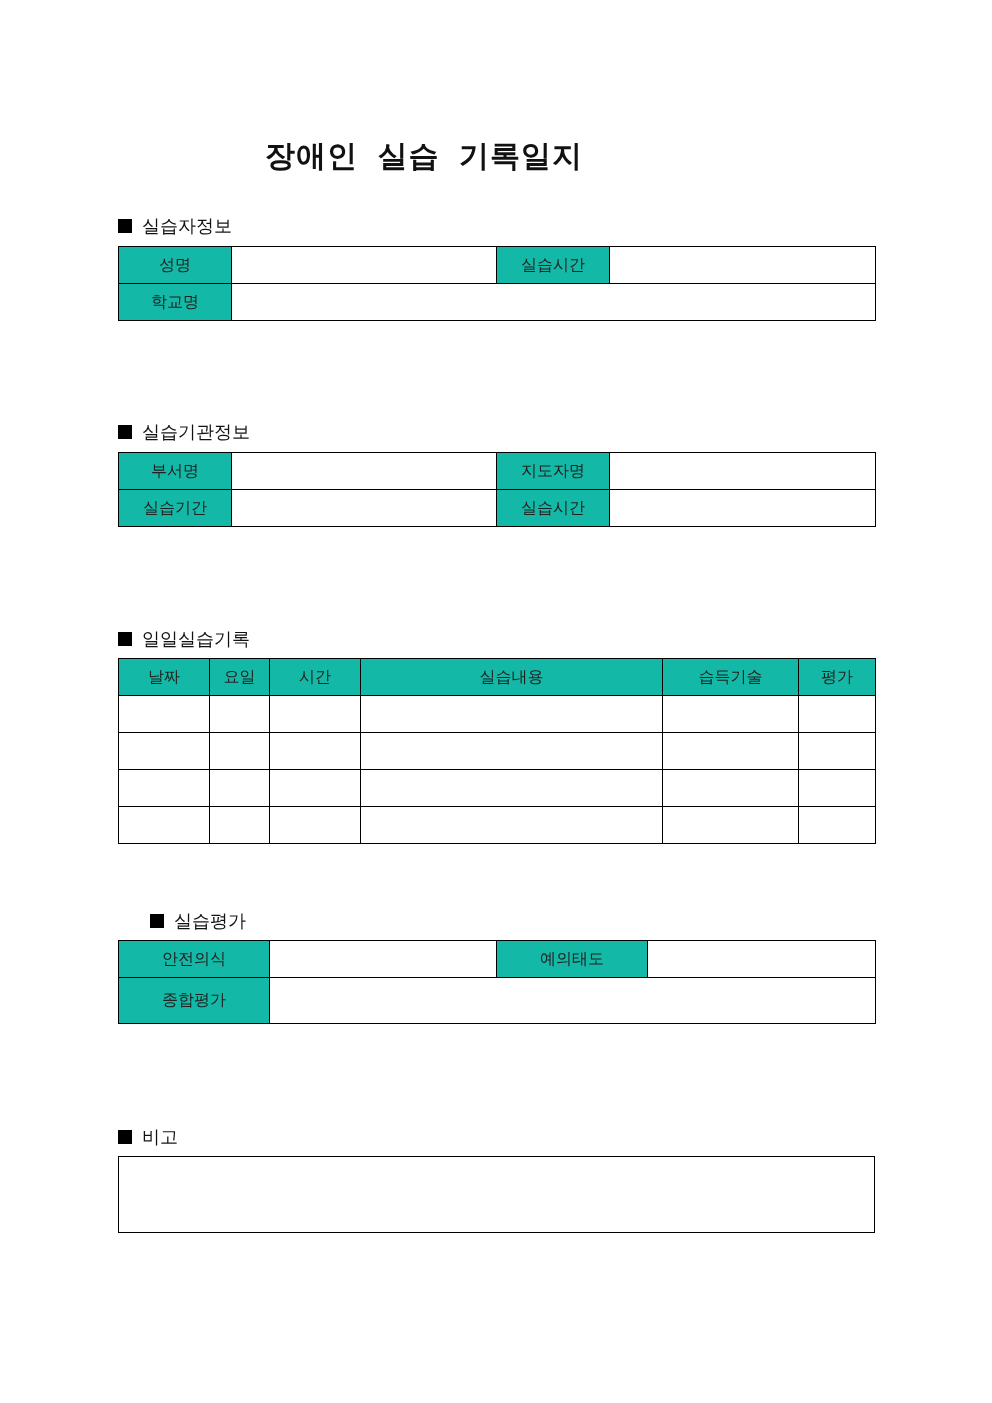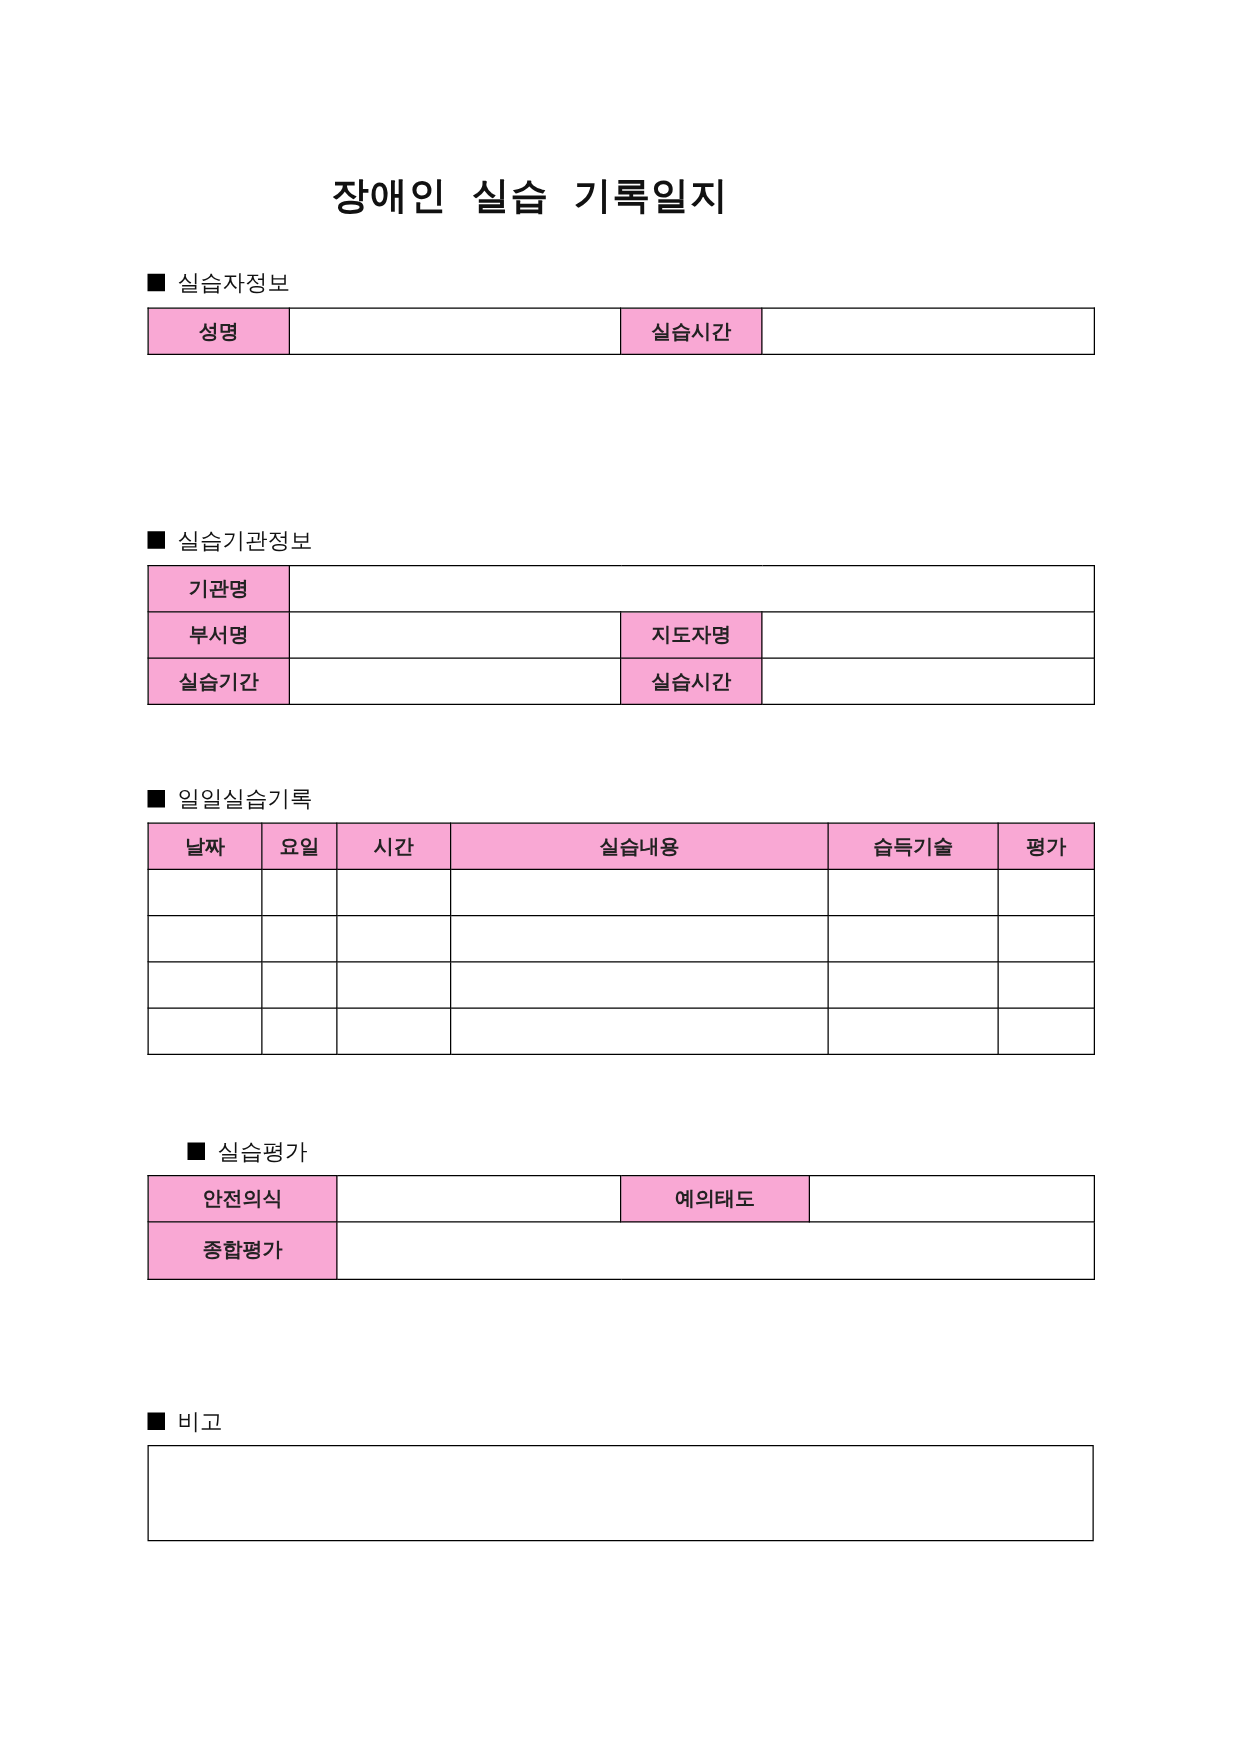--- a/index.html
+++ b/index.html
@@ -17,21 +17,21 @@
   }
   .sq { display: inline-block; width: 14px; height: 14px; background: #000; }
   table.form {
     position: absolute; left: 118px; width: 757px; border-collapse: collapse;
     table-layout: fixed;
   }
   table.form td {
     border: 1.5px solid #000; font-size: 16px; text-align: center;
     padding: 0; height: 36px; vertical-align: middle;
   }
-  td.lbl { background: #f9a8d4; color: #222; font-weight: bold; }
+  td.lbl { background: #14b8a6; color: #222; }
   td.val { background: #fff; }
   .memo {
     position: absolute; left: 118px; top: 1156px; width: 755px; height: 75px;
     border: 1.5px solid #000; background: #fff;
   }
 </style>
 </head>
 <body>
 
 <div class="title">장애인 실습 기록일지</div>
@@ -47,39 +47,39 @@
       <col style="width:113px">
       <col style="width:266px">
     </colgroup>
   <tbody>
       <tr>
     <td class="lbl">성명</td>
     <td class="val"></td>
     <td class="lbl">실습시간</td>
     <td class="val"></td>
   </tr>
+  <tr>
+    <td class="lbl">학교명</td>
+    <td class="val" colspan="3"></td>
+  </tr>
 </tbody>
   </table>
 
 <div class="section-head" style="top:420px;text-align:right;">
   <span class="sq"></span>
   <span>실습기관정보</span>
 </div>
 <table class="form" style="top:452px;">
   <colgroup>
       <col style="width:113px">
       <col style="width:265px">
       <col style="width:113px">
       <col style="width:266px">
     </colgroup>
   <tbody>
-      <tr>
-    <td class="lbl">기관명</td>
-    <td class="val" colspan="3"></td>
-  </tr>
   <tr>
     <td class="lbl">부서명</td>
     <td class="val"></td>
     <td class="lbl">지도자명</td>
     <td class="val"></td>
   </tr>
   <tr>
     <td class="lbl">실습기간</td>
     <td class="val"></td>
     <td class="lbl">실습시간</td>

